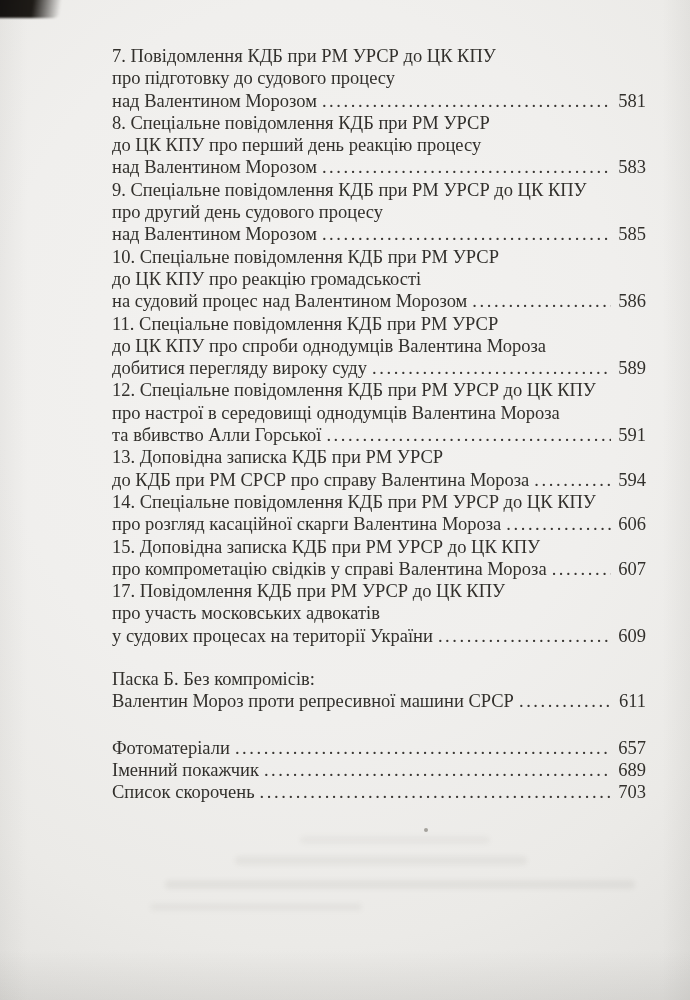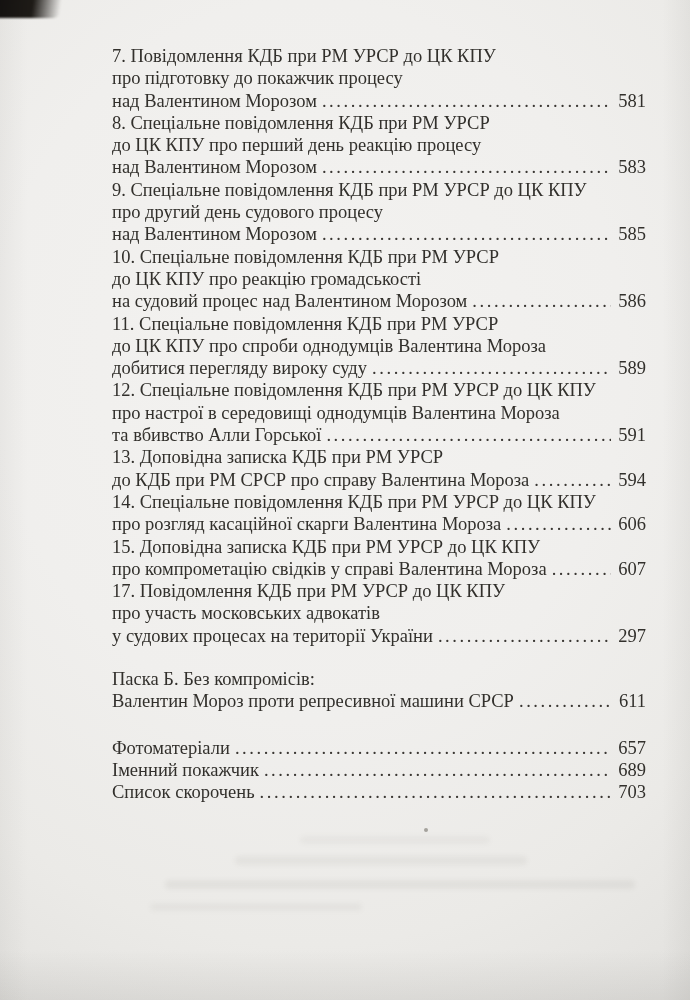--- a/index.html
+++ b/index.html
@@ -83,21 +83,21 @@
 </head>
 <body>
 
 <div class="page">
   <div class="corner-artifact"></div>
 
   <main class="toc">
 
     <section class="toc-entry">
       <div class="line">7. Повідомлення КДБ при РМ УРСР до ЦК КПУ</div>
-      <div class="line">про підготовку до покажчик процесу</div>
+      <div class="line">про підготовку до судового процесу</div>
       <div class="line dotline">
         <span class="tail">над Валентином Морозом</span>
         <span class="leader"></span>
         <span class="pagenum">581</span>
       </div>
     </section>
 
     <section class="toc-entry">
       <div class="line">8. Спеціальне повідомлення КДБ при РМ УРСР</div>
       <div class="line">до ЦК КПУ про перший день реакцію процесу</div>
@@ -174,21 +174,21 @@
         <span class="pagenum">607</span>
       </div>
     </section>
 
     <section class="toc-entry">
       <div class="line">17. Повідомлення КДБ при РМ УРСР до ЦК КПУ</div>
       <div class="line">про участь московських адвокатів</div>
       <div class="line dotline">
         <span class="tail">у судових процесах на території України</span>
         <span class="leader"></span>
-        <span class="pagenum">297</span>
+        <span class="pagenum">609</span>
       </div>
     </section>
 
     <section class="part-heading">
       <div class="line">
         <span class="part-author">Паска Б.</span><span> Без компромісів:</span>
       </div>
       <div class="line dotline">
         <span class="tail">Валентин Мороз проти репресивної машини СРСР</span>
         <span class="leader"></span>

